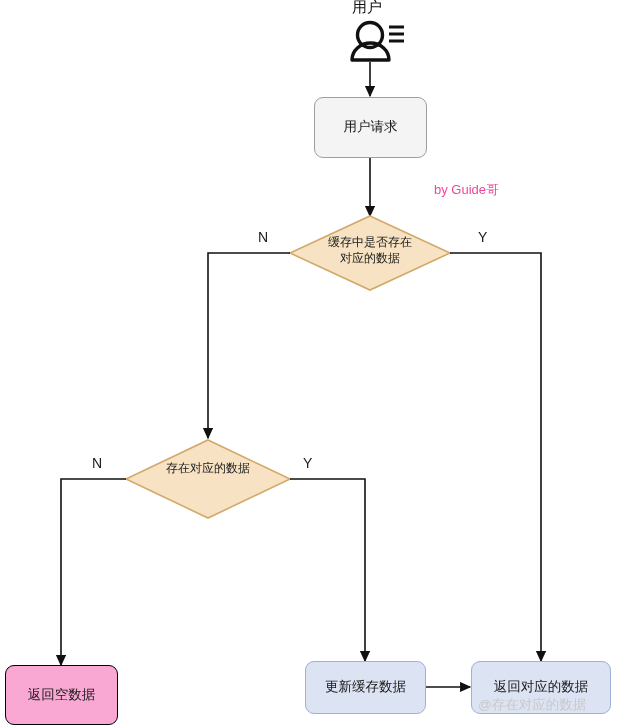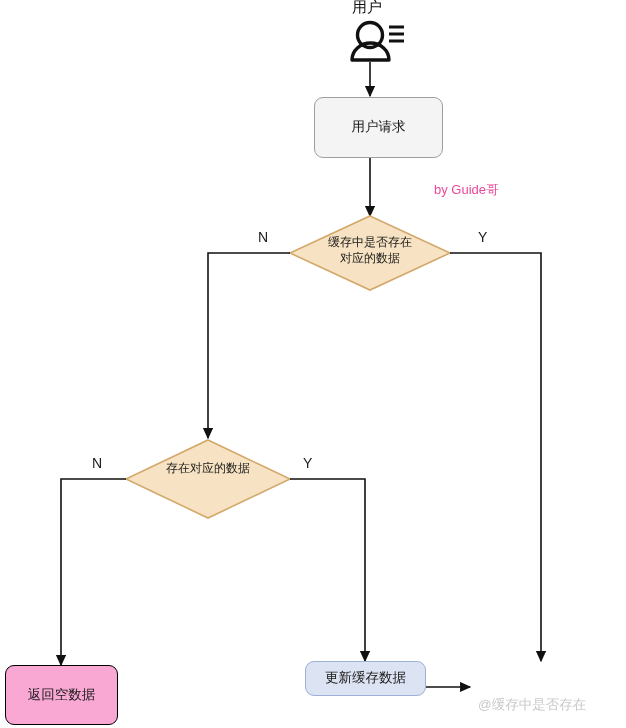--- a/index.html
+++ b/index.html
@@ -93,21 +93,21 @@
 
     <path d="M126,479 L61,479 L61,665" fill="none" stroke="#111111" stroke-width="1.6" marker-end="url(#arrow)"></path>
 
     <path d="M290,479 L365,479 L365,661" fill="none" stroke="#111111" stroke-width="1.6" marker-end="url(#arrow)"></path>
 
     <line x1="426" y1="687" x2="470" y2="687" stroke="#111111" stroke-width="1.6" marker-end="url(#arrow)"></line>
   </svg>
 
   <div class="usr-label" style="left:352px;top:-2px;">用户</div>
 
-  <div class="node rbox gray" style="left:314px;top:97px;width:129px;height:61px;">
+  <div class="node rbox gray" style="left:314px;top:97px;width:113px;height:61px;">
     <span>用户请求</span>
   </div>
 
   <div class="wm" style="left:434px;top:181px;">by Guide哥</div>
 
   <div class="diamond-label" style="left:290px;top:234px;width:160px;">
     <div>缓存中是否存在</div>
     <div>对应的数据</div>
   </div>
 
@@ -118,20 +118,23 @@
     <div>存在对应的数据</div>
   </div>
 
   <div class="edge-label" style="left:92px;top:455px;">N</div>
   <div class="edge-label" style="left:303px;top:455px;">Y</div>
 
   <div class="node rbox white" style="left:5px;top:665px;width:113px;height:60px;">
     <span>返回空数据</span>
   </div>
 
-  <div class="node rbox blue" style="left:305px;top:661px;width:121px;height:35px;">
+  <div class="node rbox blue" style="left:305px;top:661px;width:121px;height:53px;">
     <span>更新缓存数据</span>
   </div>
 
+  <div class="node rbox blue" style="left:471px;top:661px;width:140px;height:53px;">
+    <span>返回对应的数据</span>
+  </div>
 
-  <div class="wm2" style="left:478px;top:696px;">@缓存中是否存在</div>
+  <div class="wm2" style="left:478px;top:696px;">@存在对应的数据</div>
 
 </div>
 
 </body></html>

